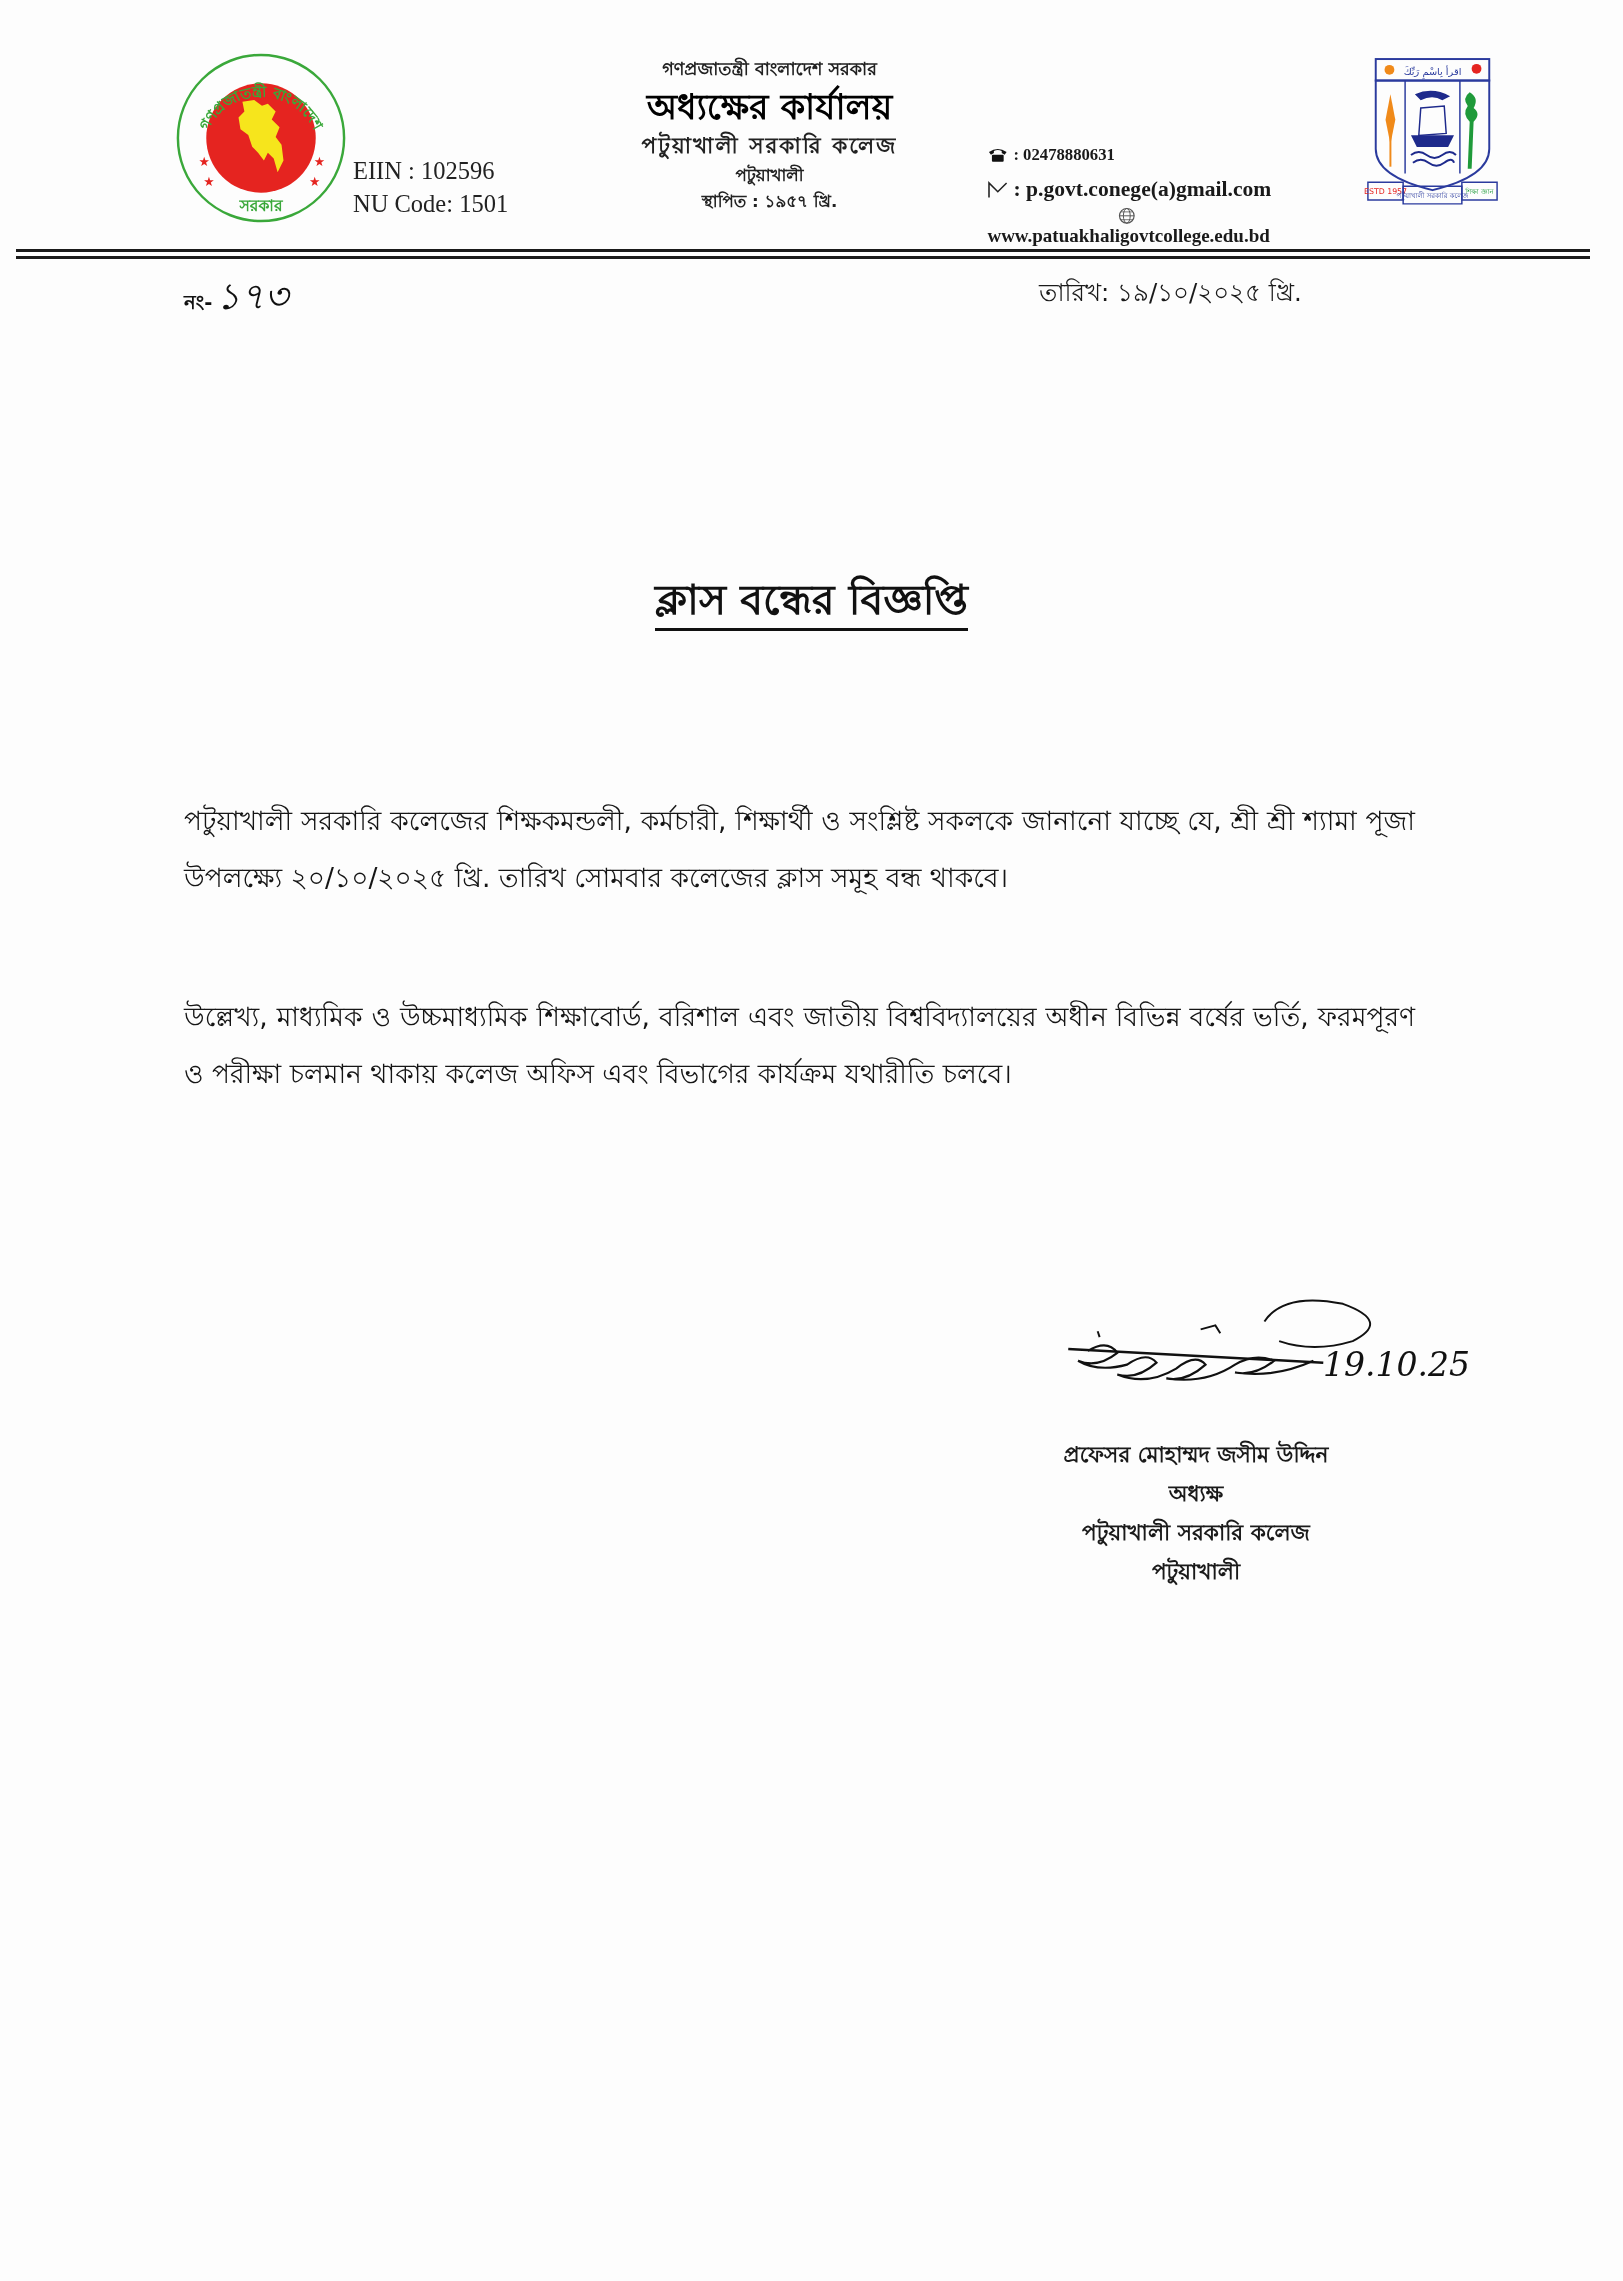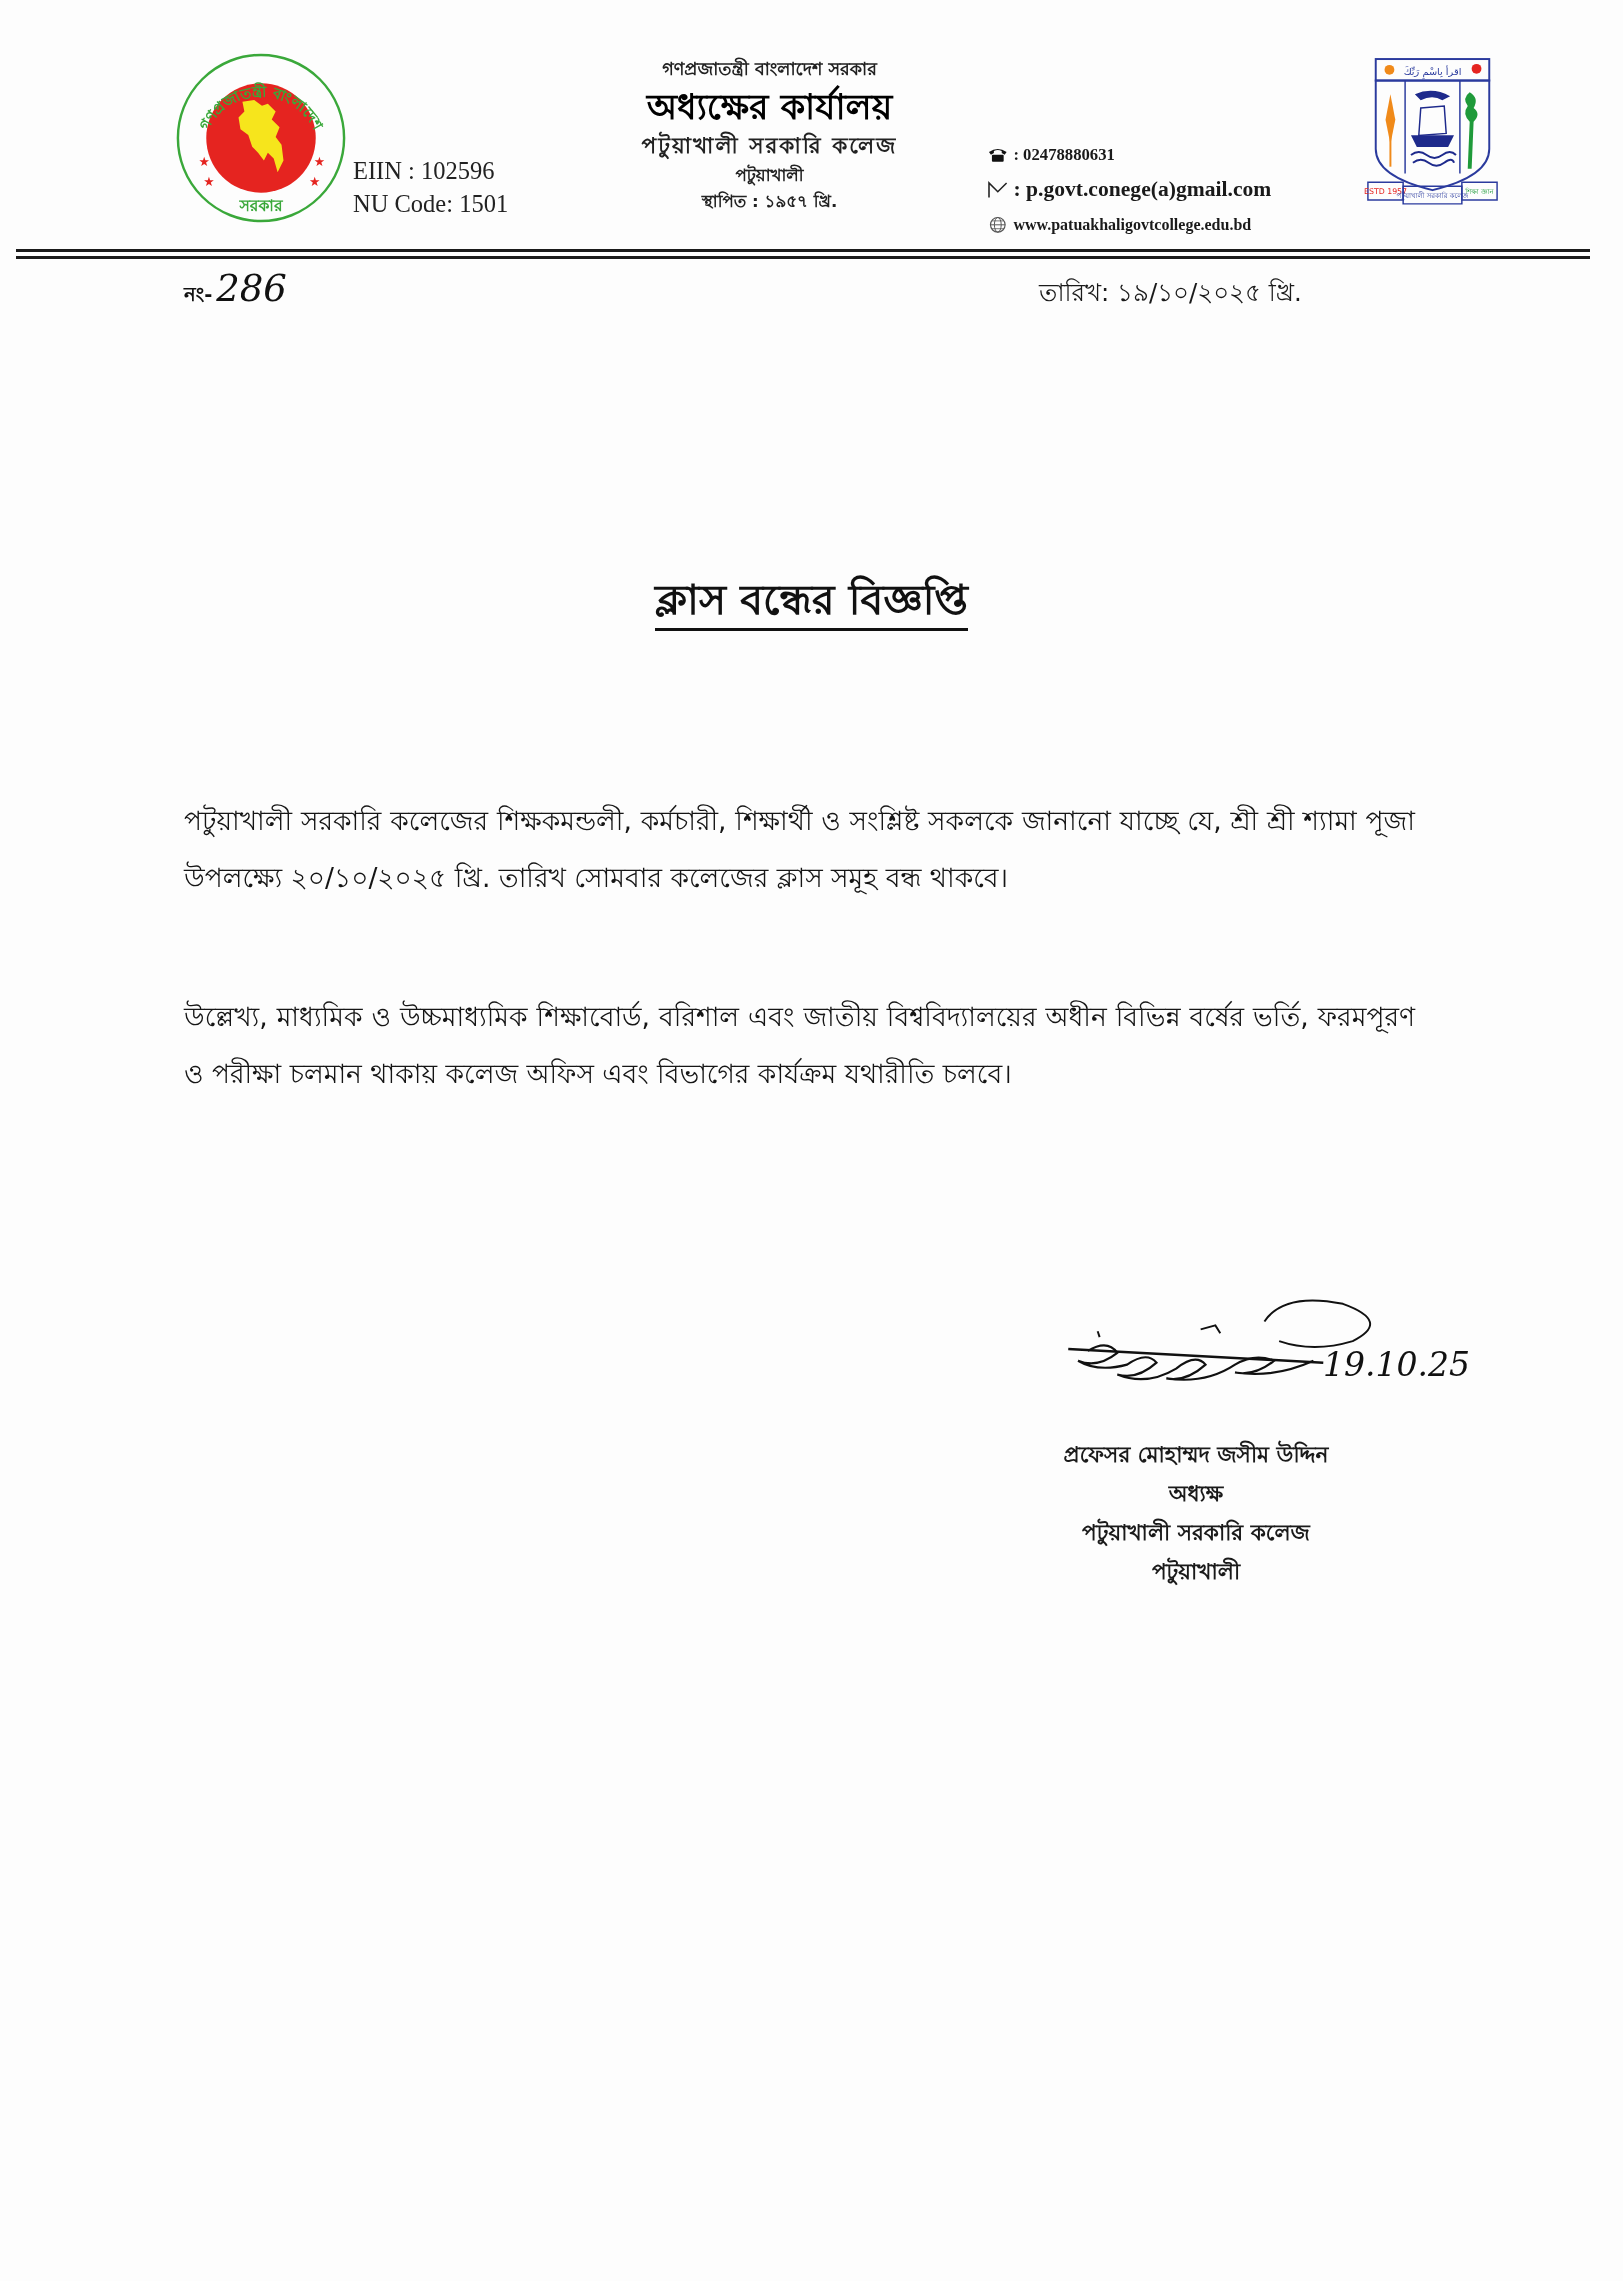--- a/index.html
+++ b/index.html
@@ -21,21 +21,21 @@
   .ch-3 { font-size: 21.6px; font-weight: bold; letter-spacing: 2px; margin-bottom: 9.8px; color:#222; }
   .ch-4 { font-size: 16.7px; font-weight: bold; margin-bottom: 9.8px; color:#222; }
   .ch-5 { font-size: 16.7px; font-weight: bold; color:#222; }
 
   
   .contact { left: 986px; top: 137px; font-family: "Liberation Serif", serif; font-weight: bold; color:#1a1a1a; }
   .contact-row { display: flex; align-items: center; height: 35px; }
   .contact-row .ic { width: 23.5px; height: 21.6px; margin-right: 3.9px; display: inline-flex; align-items: center; justify-content: center; }
   .c-phone { font-size: 16.7px; }
   .c-mail { font-size: 21.6px; }
-  .c-web { font-size: 16px; }
+  .c-web { font-size: 19px; flex-direction: column; }
 
   
   #college-crest { left: 1364px; top: 51px; width: 137px; height: 157px; }
 
   
   .rule { left: 15.7px; width: 1574px; height: 2.9px; background: #1b1b1b; }
   .rule.r1 { top: 249px; }
   .rule.r2 { top: 256px; height: 2.9px; }
 
   
@@ -146,21 +146,21 @@
     <path d="M100 134 L136 134 L136 152 L100 152 Z" fill="none" stroke="#2b3b9e" stroke-width="1.5"></path>
     <text x="118" y="146" font-size="7" fill="#1f9a3a" text-anchor="middle">শিক্ষা জ্ঞান</text>
   </svg>
 </div>
 
 <div class="abs rule r1"></div>
 <div class="abs rule r2"></div>
 
 <div class="abs memo-no">
   <span class="lab">নং-</span>
-  <span class="hand">286</span>
+  <span class="hand">১৭৩</span>
 </div>
 
 <div class="abs date">তারিখ: ১৯/১০/২০২৫ খ্রি.</div>
 
 <div class="abs title">
   <span>ক্লাস বন্ধের বিজ্ঞপ্তি</span>
 </div>
 
 <div class="abs para p1">পটুয়াখালী সরকারি কলেজের শিক্ষকমন্ডলী, কর্মচারী, শিক্ষার্থী ও সংশ্লিষ্ট সকলকে জানানো যাচ্ছে যে, শ্রী শ্রী শ্যামা পূজা উপলক্ষ্যে ২০/১০/২০২৫ খ্রি. তারিখ সোমবার কলেজের ক্লাস সমূহ বন্ধ থাকবে।</div>
 <div class="abs para p2">উল্লেখ্য, মাধ্যমিক ও উচ্চমাধ্যমিক শিক্ষাবোর্ড, বরিশাল এবং জাতীয় বিশ্ববিদ্যালয়ের অধীন বিভিন্ন বর্ষের ভর্তি, ফরমপূরণ ও পরীক্ষা চলমান থাকায় কলেজ অফিস এবং বিভাগের কার্যক্রম যথারীতি চলবে।</div>

